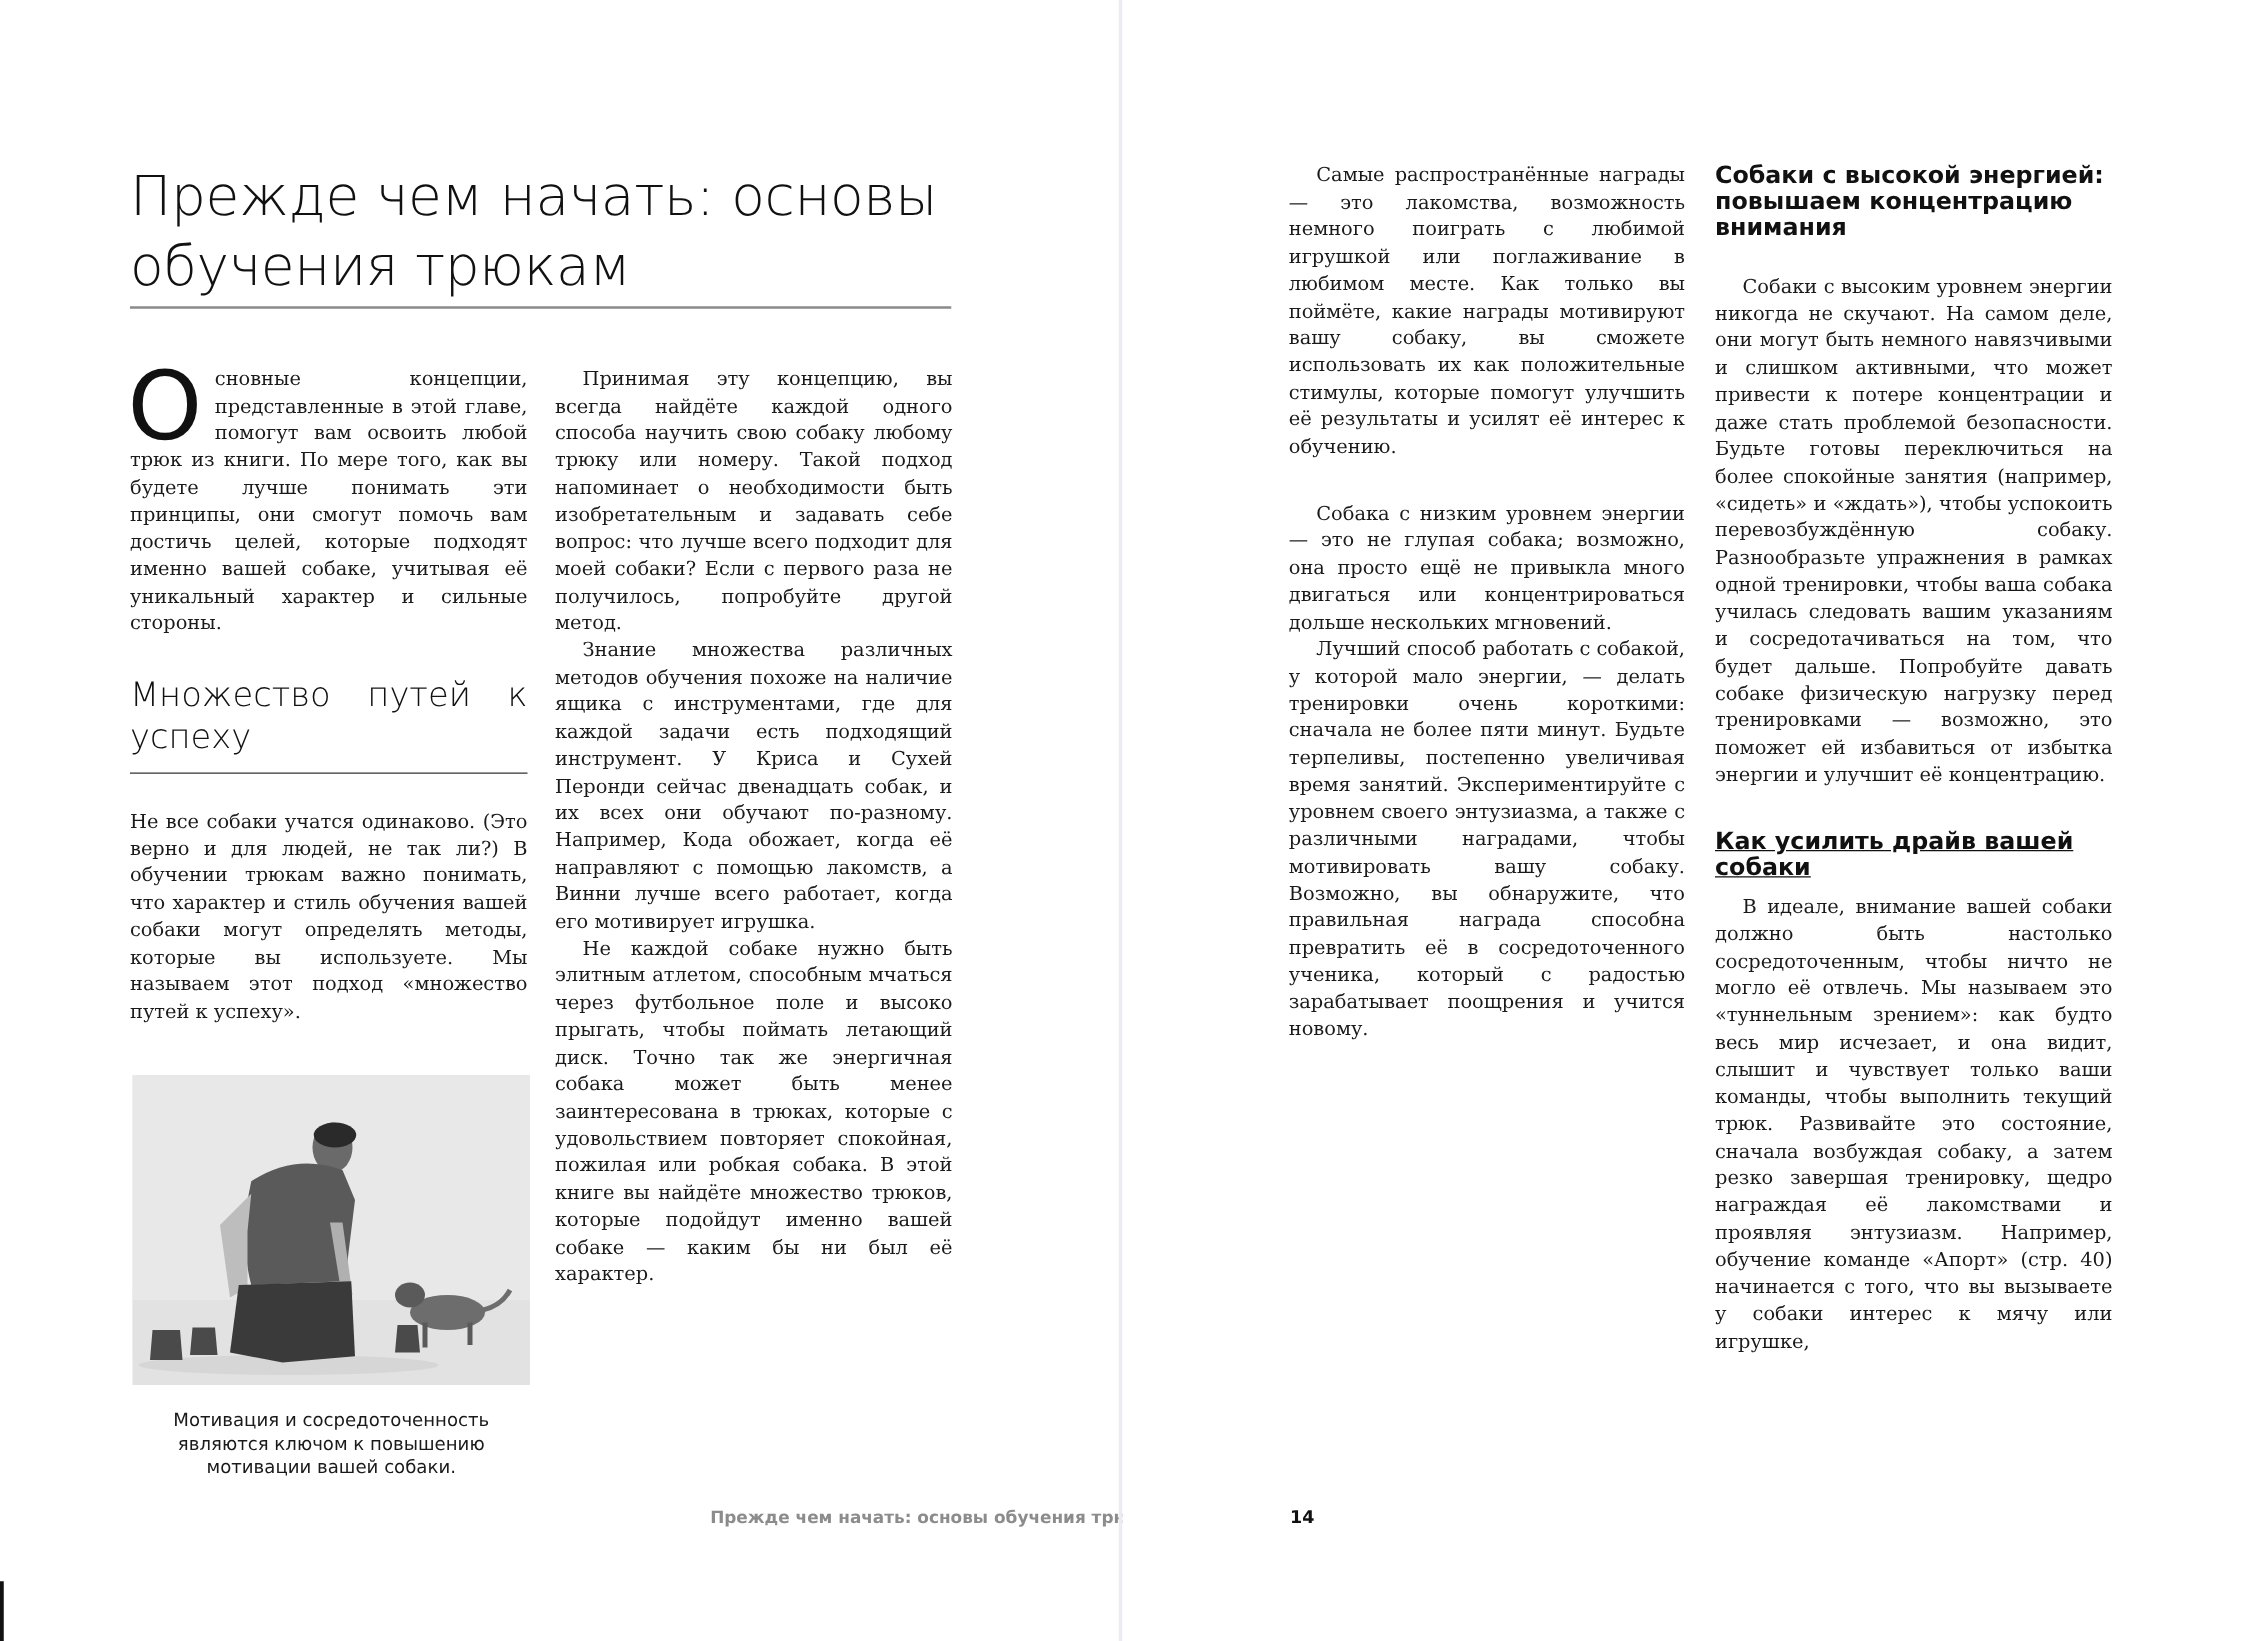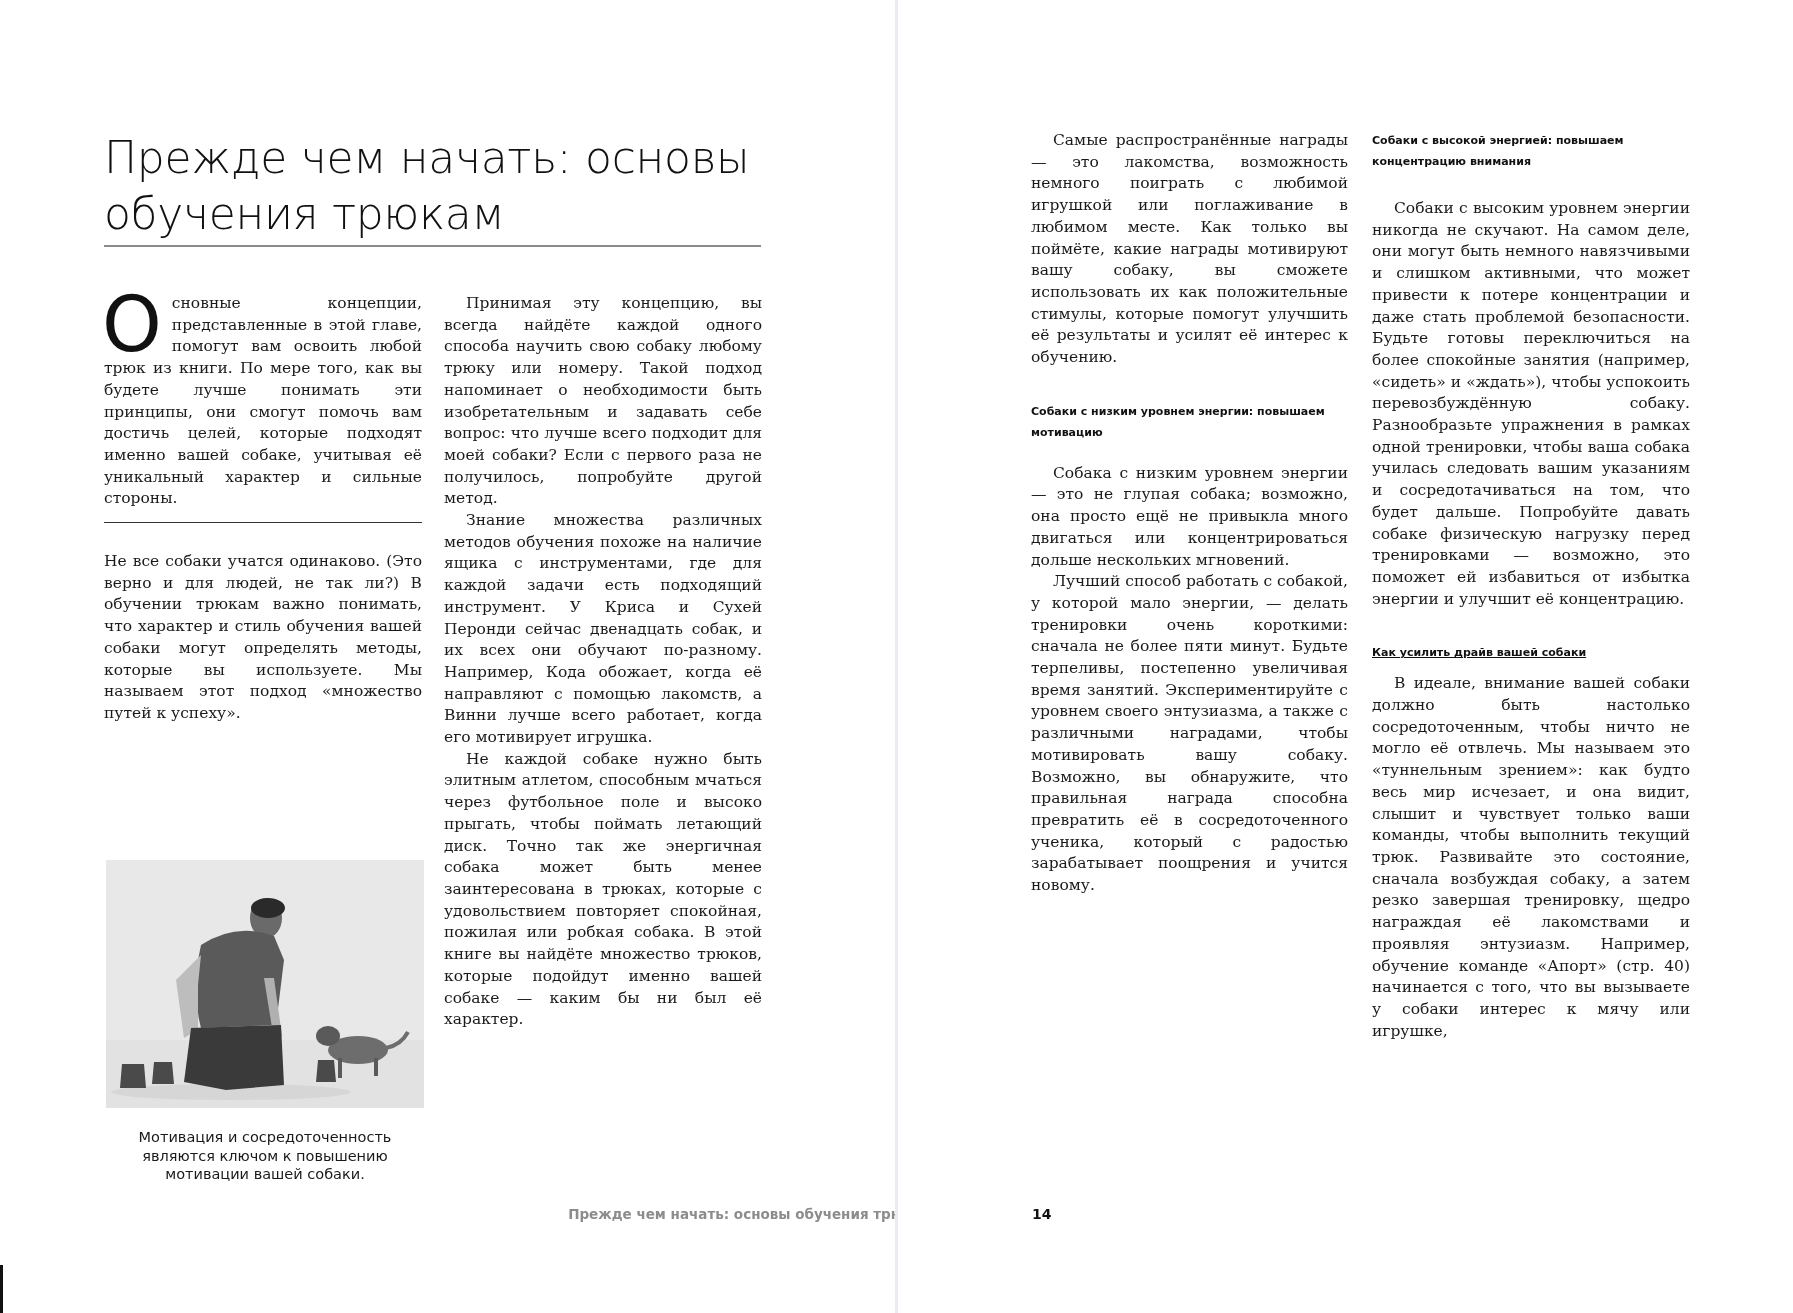--- a/index.html
+++ b/index.html
@@ -34,21 +34,21 @@
     font-size: 76px; line-height: 60px; margin: 2px 10px 0 -2px; color: #111;
   }
 
   .subhead-large {
     font-family: "DejaVu Sans", sans-serif; font-weight: 300; font-size: 27px; line-height: 33px; color: #111;
     margin: 30px 0 0 0;
   }
   .sub-rule { height: 1px; background: #333; margin: 12px 0 28px 0; }
 
   .subhead-bold {
-    font-family: "DejaVu Sans", sans-serif; font-weight: 700; font-size: 11px; line-height: 21px; color: #111;
+    font-family: "DejaVu Sans", sans-serif; font-weight: 700; font-size: 19px; line-height: 21px; color: #111;
     margin: 0 0 20px 0; text-align: left;
   }
   .spacer-md { height: 32px; }
 
   .photo {
     position: absolute; left: 106px; top: 860px; width: 318px; height: 248px; overflow: hidden;
     background: linear-gradient(180deg, #e6e6e6 0%, #e4e4e4 65%, #dcdcdc 72%, #e2e2e2 100%);
   }
   .photo svg { width: 100%; height: 100%; display: block; }
   .caption {
@@ -70,20 +70,21 @@
 
 <div class="page page-left">
   <h1 class="chapter-title" style="margin:0;">Прежде чем начать: основы обучения трюкам</h1>
   <div class="title-rule"></div>
 
   <div class="col col-l1">
     <p>
       <span class="dropcap">О</span><span>сновные концепции, представленные в этой главе, помогут вам освоить любой трюк из книги. По мере того, как вы будете лучше понимать эти принципы, они смогут помочь вам достичь целей, которые подходят именно вашей собаке, учитывая её уникальный характер и сильные стороны.</span>
     </p>
     <div style="clear:both"></div>
+    <h2 class="subhead-large">Множество путей к успеху</h2>
     <div class="sub-rule"></div>
     <p>Не все собаки учатся одинаково. (Это верно и для людей, не так ли?) В обучении трюкам важно понимать, что характер и стиль обучения вашей собаки могут определять методы, которые вы используете. Мы называем этот подход «множество путей к успеху».</p>
   </div>
 
   <div class="photo">
     <svg viewBox="0 0 318 248" preserveAspectRatio="none">
       <rect x="0" y="0" width="318" height="180" fill="#e8e8e8"></rect>
       <rect x="0" y="180" width="318" height="68" fill="#e2e2e2"></rect>
       <ellipse cx="125" cy="232" rx="120" ry="8" fill="#d6d6d6"></ellipse>
 
@@ -120,21 +121,20 @@
 </div>
 
 <div class="gutter"></div>
 
 <div class="page page-right" style="position:absolute;">
 </div>
 
 <div class="col col-r1">
   <p class="indent">Самые распространённые награды — это лакомства, возможность немного поиграть с любимой игрушкой или поглаживание в любимом месте. Как только вы поймёте, какие награды мотивируют вашу собаку, вы сможете использовать их как положительные стимулы, которые помогут улучшить её результаты и усилят её интерес к обучению.</p>
   <div class="spacer-md"></div>
-  <h3 class="subhead-bold">Собаки с низким уровнем энергии: повышаем мотивацию</h3>
   <p class="indent">Собака с низким уровнем энергии — это не глупая собака; возможно, она просто ещё не привыкла много двигаться или концентрироваться дольше нескольких мгновений.</p>
   <p class="indent">Лучший способ работать с собакой, у которой мало энергии, — делать тренировки очень короткими: сначала не более пяти минут. Будьте терпеливы, постепенно увеличивая время занятий. Экспериментируйте с уровнем своего энтузиазма, а также с различными наградами, чтобы мотивировать вашу собаку. Возможно, вы обнаружите, что правильная награда способна превратить её в сосредоточенного ученика, который с радостью зарабатывает поощрения и учится новому.</p>
 </div>
 
 <div class="col col-r2">
   <h3 class="subhead-bold" style="margin-bottom:26px;">Собаки с высокой энергией: повышаем концентрацию внимания</h3>
   <p class="indent">Собаки с высоким уровнем энергии никогда не скучают. На самом деле, они могут быть немного навязчивыми и слишком активными, что может привести к потере концентрации и даже стать проблемой безопасности. Будьте готовы переключиться на более спокойные занятия (например, «сидеть» и «ждать»), чтобы успокоить перевозбуждённую собаку. Разнообразьте упражнения в рамках одной тренировки, чтобы ваша собака училась следовать вашим указаниям и сосредотачиваться на том, что будет дальше. Попробуйте давать собаке физическую нагрузку перед тренировками — возможно, это поможет ей избавиться от избытка энергии и улучшит её концентрацию.</p>
   <div class="spacer-md"></div>
   <h3 class="subhead-bold" style="margin-bottom:10px;text-decoration:underline;">Как усилить драйв вашей собаки</h3>
   <p class="indent">В идеале, внимание вашей собаки должно быть настолько сосредоточенным, чтобы ничто не могло её отвлечь. Мы называем это «туннельным зрением»: как будто весь мир исчезает, и она видит, слышит и чувствует только ваши команды, чтобы выполнить текущий трюк. Развивайте это состояние, сначала возбуждая собаку, а затем резко завершая тренировку, щедро награждая её лакомствами и проявляя энтузиазм. Например, обучение команде «Апорт» (стр. 40) начинается с того, что вы вызываете у собаки интерес к мячу или игрушке,</p>

